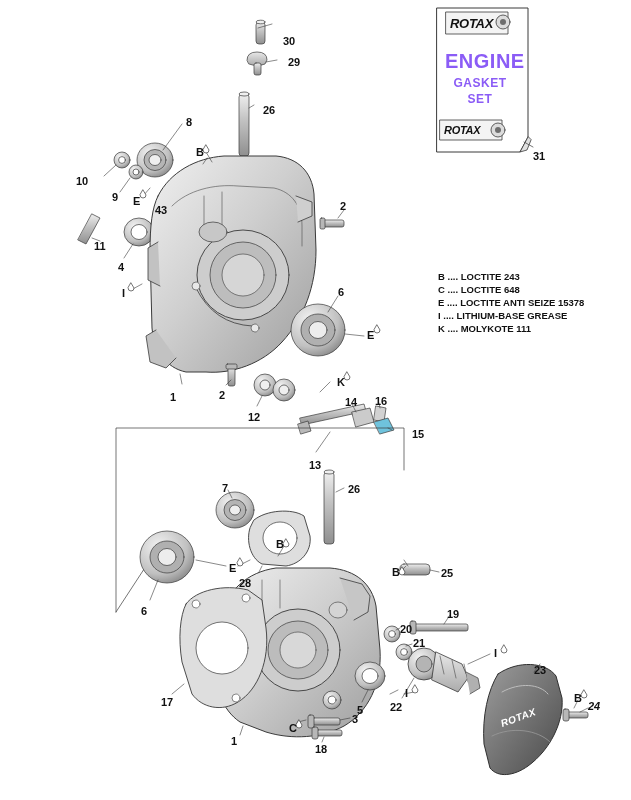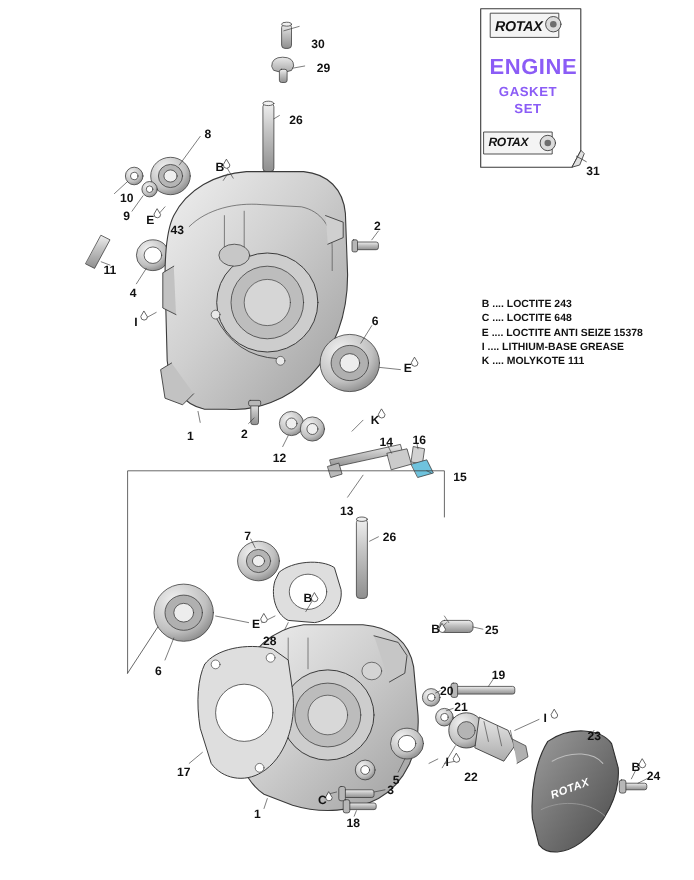--- a/index.html
+++ b/index.html
@@ -444,21 +444,21 @@
   <div class="legend" style="left:438px; top:283px;">C .... LOCTITE 648</div>
   <div class="legend" style="left:438px; top:296px;">E .... LOCTITE ANTI SEIZE 15378</div>
   <div class="legend" style="left:438px; top:309px;">I  .... LITHIUM-BASE GREASE</div>
   <div class="legend" style="left:438px; top:322px;">K .... MOLYKOTE 111</div>
 
   <div class="callout" style="left:283px; top:20px;margin-top:16px;">30</div>
   <div class="callout" style="left:288px; top:57px;">29</div>
   <div class="callout" style="left:263px; top:105px;">26</div>
   <div class="callout" style="left:186px; top:117px;">8</div>
   <div class="callout" style="left:196px; top:147px;">B</div>
-  <div class="callout" style="left:109px; top:176px;">10</div>
+  <div class="callout" style="left:76px; top:176px;">10</div>
   <div class="callout" style="left:112px; top:192px;">9</div>
   <div class="callout" style="left:133px; top:196px;">E</div>
   <div class="callout" style="left:155px; top:205px;">43</div>
   <div class="callout" style="left:340px; top:201px;">2</div>
   <div class="callout" style="left:94px; top:241px;">11</div>
   <div class="callout" style="left:118px; top:262px;">4</div>
   <div class="callout" style="left:122px; top:288px;">I</div>
   <div class="callout" style="left:338px; top:287px;">6</div>
   <div class="callout" style="left:367px; top:330px;">E</div>
   <div class="callout" style="left:170px; top:392px;">1</div>
@@ -477,23 +477,23 @@
   <div class="callout" style="left:392px; top:567px;">B</div>
   <div class="callout" style="left:441px; top:568px;">25</div>
   <div class="callout" style="left:141px; top:606px;">6</div>
   <div class="callout" style="left:447px; top:609px;">19</div>
   <div class="callout" style="left:400px; top:624px;">20</div>
   <div class="callout" style="left:413px; top:638px;">21</div>
   <div class="callout" style="left:161px; top:697px;">17</div>
   <div class="callout" style="left:494px; top:648px;">I</div>
   <div class="callout" style="left:534px; top:665px;">23</div>
   <div class="callout" style="left:405px; top:688px;">I</div>
-  <div class="callout" style="left:390px; top:702px;margin-left:32px;">22</div>
+  <div class="callout" style="left:390px; top:702px;">22</div>
   <div class="callout" style="left:574px; top:693px;">B</div>
-  <div class="callout" style="left:588px; top:701px;">24</div>
+  <div class="callout" style="left:588px; top:701px;font-style:italic;">24</div>
   <div class="callout" style="left:357px; top:705px;">5</div>
   <div class="callout" style="left:289px; top:723px;">C</div>
   <div class="callout" style="left:352px; top:714px;">3</div>
   <div class="callout" style="left:231px; top:736px;">1</div>
   <div class="callout" style="left:315px; top:744px;">18</div>
   <div class="callout" style="left:533px; top:151px;">31</div>
 
 </div>
 
 </body></html>

